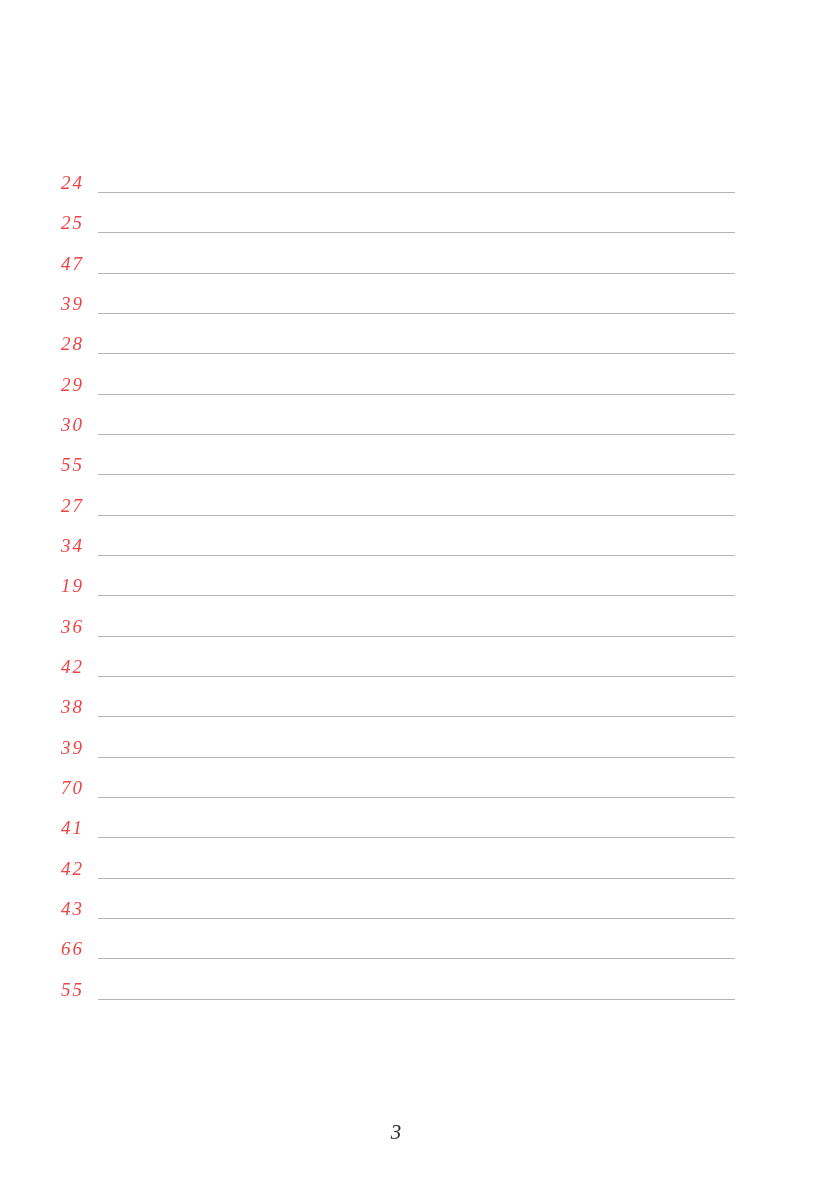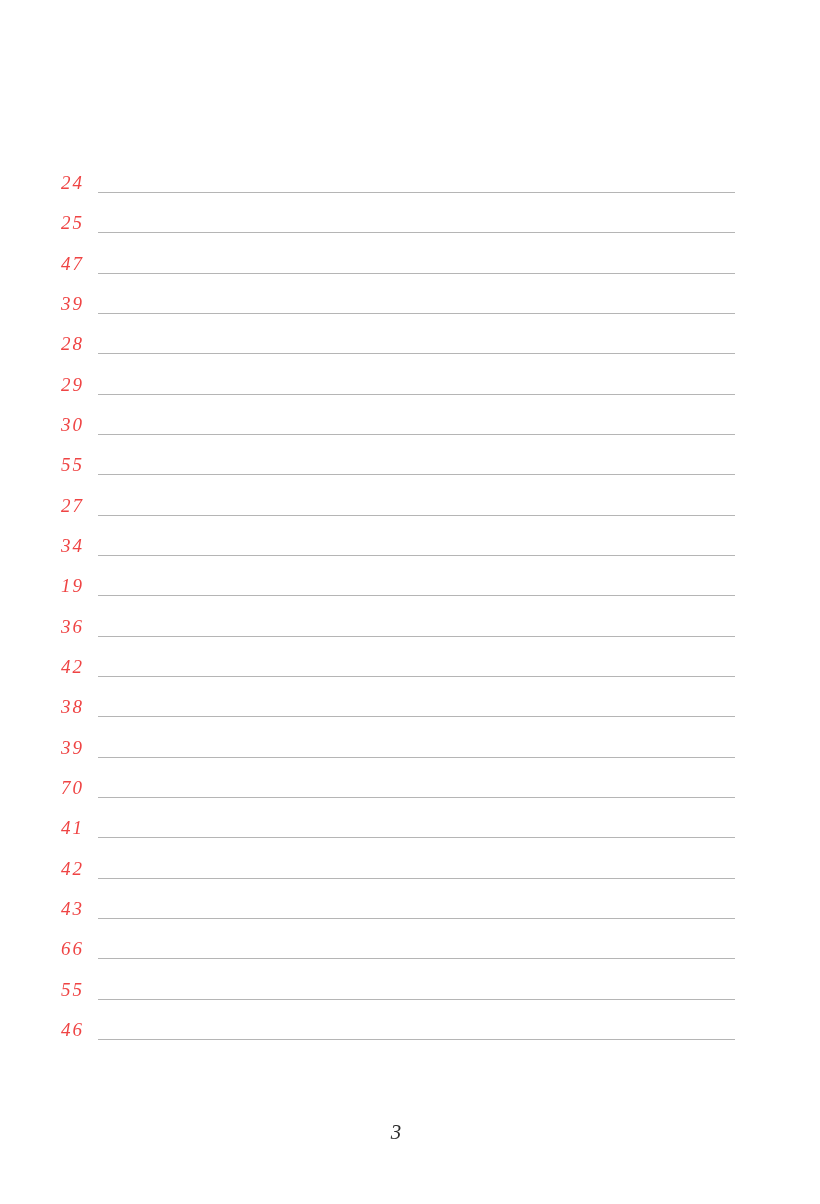--- a/index.html
+++ b/index.html
@@ -158,19 +158,15 @@
   <div class="row">
     <span class="num">66</span>
     <span class="rule"></span>
   </div>
 
   <div class="row">
     <span class="num">55</span>
     <span class="rule"></span>
   </div>
 
-  <div class="row">
-    <span class="num">46</span>
-    <span class="rule"></span>
-  </div>
 </div>
   <div class="page-number">3</div>
 </div>
 
 </body></html>

